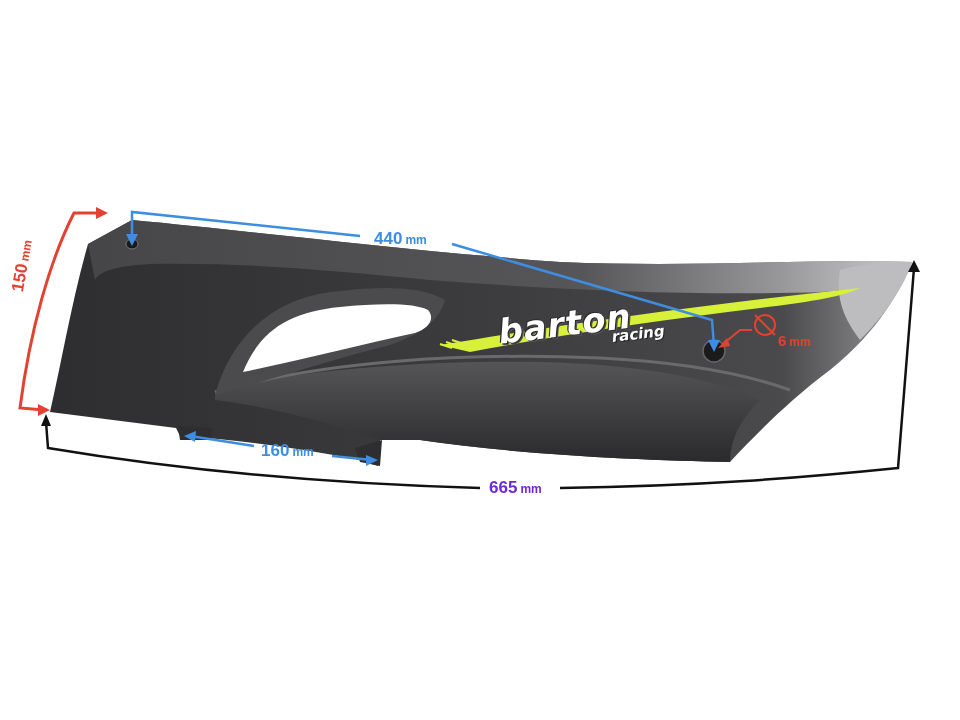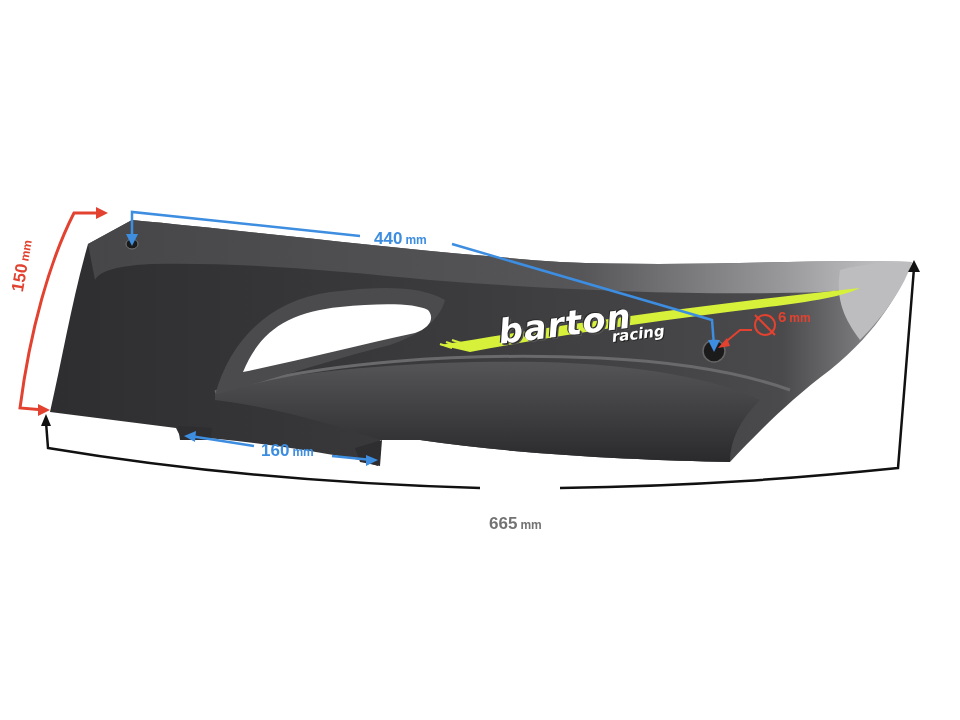--- a/index.html
+++ b/index.html
@@ -3,26 +3,26 @@
 <meta charset="utf-8">
 <style>
   html, body { margin: 0; padding: 0; background: #ffffff; }
   body { width: 960px; height: 720px; overflow: hidden; position: relative; font-family: "Liberation Sans", sans-serif; }
   #stage { position: absolute; left: 0; top: 0; width: 960px; height: 720px; }
   .lbl { position: absolute; font-weight: bold; white-space: nowrap; font-family: "Liberation Sans", sans-serif; }
   .lbl .num { font-size: 17px; }
   .lbl .unit { font-size: 12px; margin-left: 3px; }
   .blue { color: #3d8de0; }
   .red { color: #e2422f; }
-  .black { color: #737373; margin-top: 36px; }
+  .black { color: #6d28d9; }
   #dim-150 { left: 8px; top: 290px; transform: rotate(-80deg); transform-origin: left top; }
   #dim-440 { left: 374px; top: 229px; }
   #dim-230 { left: 261px; top: 441px; }
   #dim-665 { left: 489px; top: 478px; }
-  #dim-6 { left: 778px; top: 308px; }
+  #dim-6 { left: 778px; top: 332px; }
   #dim-6 .num { font-size: 15px; }
   .logo { position: absolute; left: 496px; top: 312px; transform: rotate(-7deg); transform-origin: left top; }
   .logo-main { font-family: "DejaVu Sans", sans-serif; font-weight: bold; font-style: italic; font-size: 34px; color: #ffffff; letter-spacing: 1px;
     text-shadow: -1px -1px 0 #2a2a2a, 1px 1px 0 #2a2a2a, 2px 2px 0 #555; }
   .logo-sub { position: absolute; left: 112px; top: 30px; font-family: "DejaVu Sans", sans-serif; font-weight: bold; font-style: italic; font-size: 15px; color: #ffffff;
     text-shadow: 1px 1px 0 #222; }
 </style>
 </head>
 <body>
 

